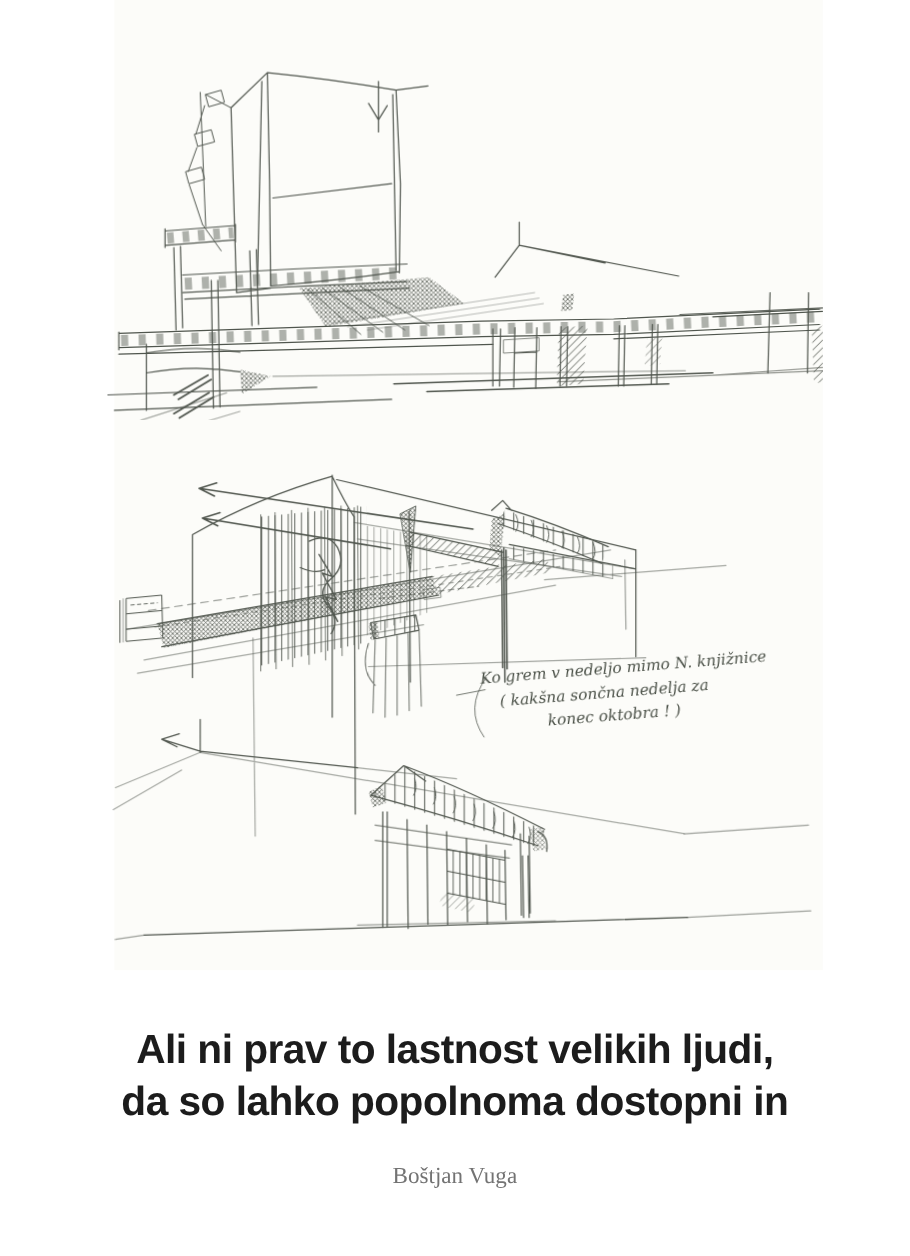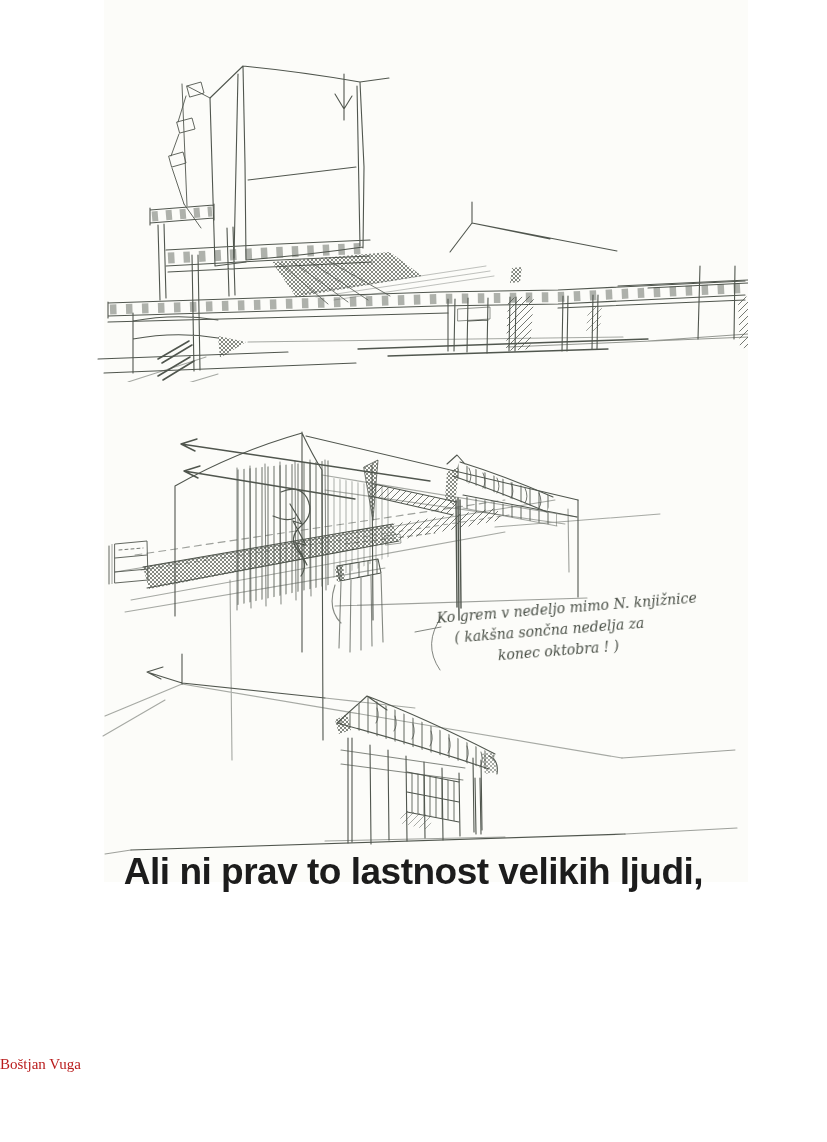--- a/index.html
+++ b/index.html
@@ -8,26 +8,26 @@
   .scan-paper{position:absolute;left:104px;top:0;width:644px;height:882px;background:#fcfcf9;}
   .sketch{position:absolute;}
   #sketch-top{left:88px;top:52px;}
   #sketch-bottom{left:85px;top:420px;}
   .handwritten-note{position:absolute;left:436px;top:608px;width:310px;
         transform:rotate(-4.5deg);transform-origin:left top;
         font-family:"DejaVu Serif",serif;font-style:italic;
         font-size:14px;line-height:21px;color:#4b5148;}
   .handwritten-note .hw2{margin-left:16px;}
   .handwritten-note .hw3{margin-left:58px;}
-  .quote-heading{position:absolute;left:0;right:0;top:848px;margin:0;
+  .quote-heading{position:absolute;left:0;right:0;top:930px;margin:0;
         text-align:center;font-weight:700;font-size:37px;line-height:48px;
         letter-spacing:-0.5px;color:#1c1c1c;}
   .quote-heading span{display:block;}
-  .attribution{position:absolute;left:0;right:0;top:1056px;
-        font-family:"Liberation Serif",serif;font-size:15px;color:#b91c1c;}
+  .attribution{position:absolute;left:0;right:0;top:1056px;text-align:center;
+        font-family:"Liberation Serif",serif;font-size:21px;color:#737373;}
 </style>
 </head>
 <body>
 
 <div class="page">
 
   <div class="scan-paper"></div>
 
   <svg id="sketch-top" class="sketch" width="660" height="330" viewBox="0 0 660 330" role="img" aria-label="freehand ink sketch: cubic tower volume rising above a long colonnaded slab">
     <defs>
@@ -184,17 +184,18 @@
   </svg>
 
   <div class="handwritten-note">
     <div class="hw1">Ko grem v nedeljo mimo N. knjižnice</div>
     <div class="hw2">( kakšna sončna nedelja za</div>
     <div class="hw3">konec oktobra ! )</div>
   </div>
 
   <h1 class="quote-heading">
     <span>Ali ni prav to lastnost velikih ljudi,</span>
+    <span>da so lahko popolnoma dostopni in</span>
   </h1>
 
   <div class="attribution">Boštjan Vuga</div>
 
 </div>
 
 </body></html>

